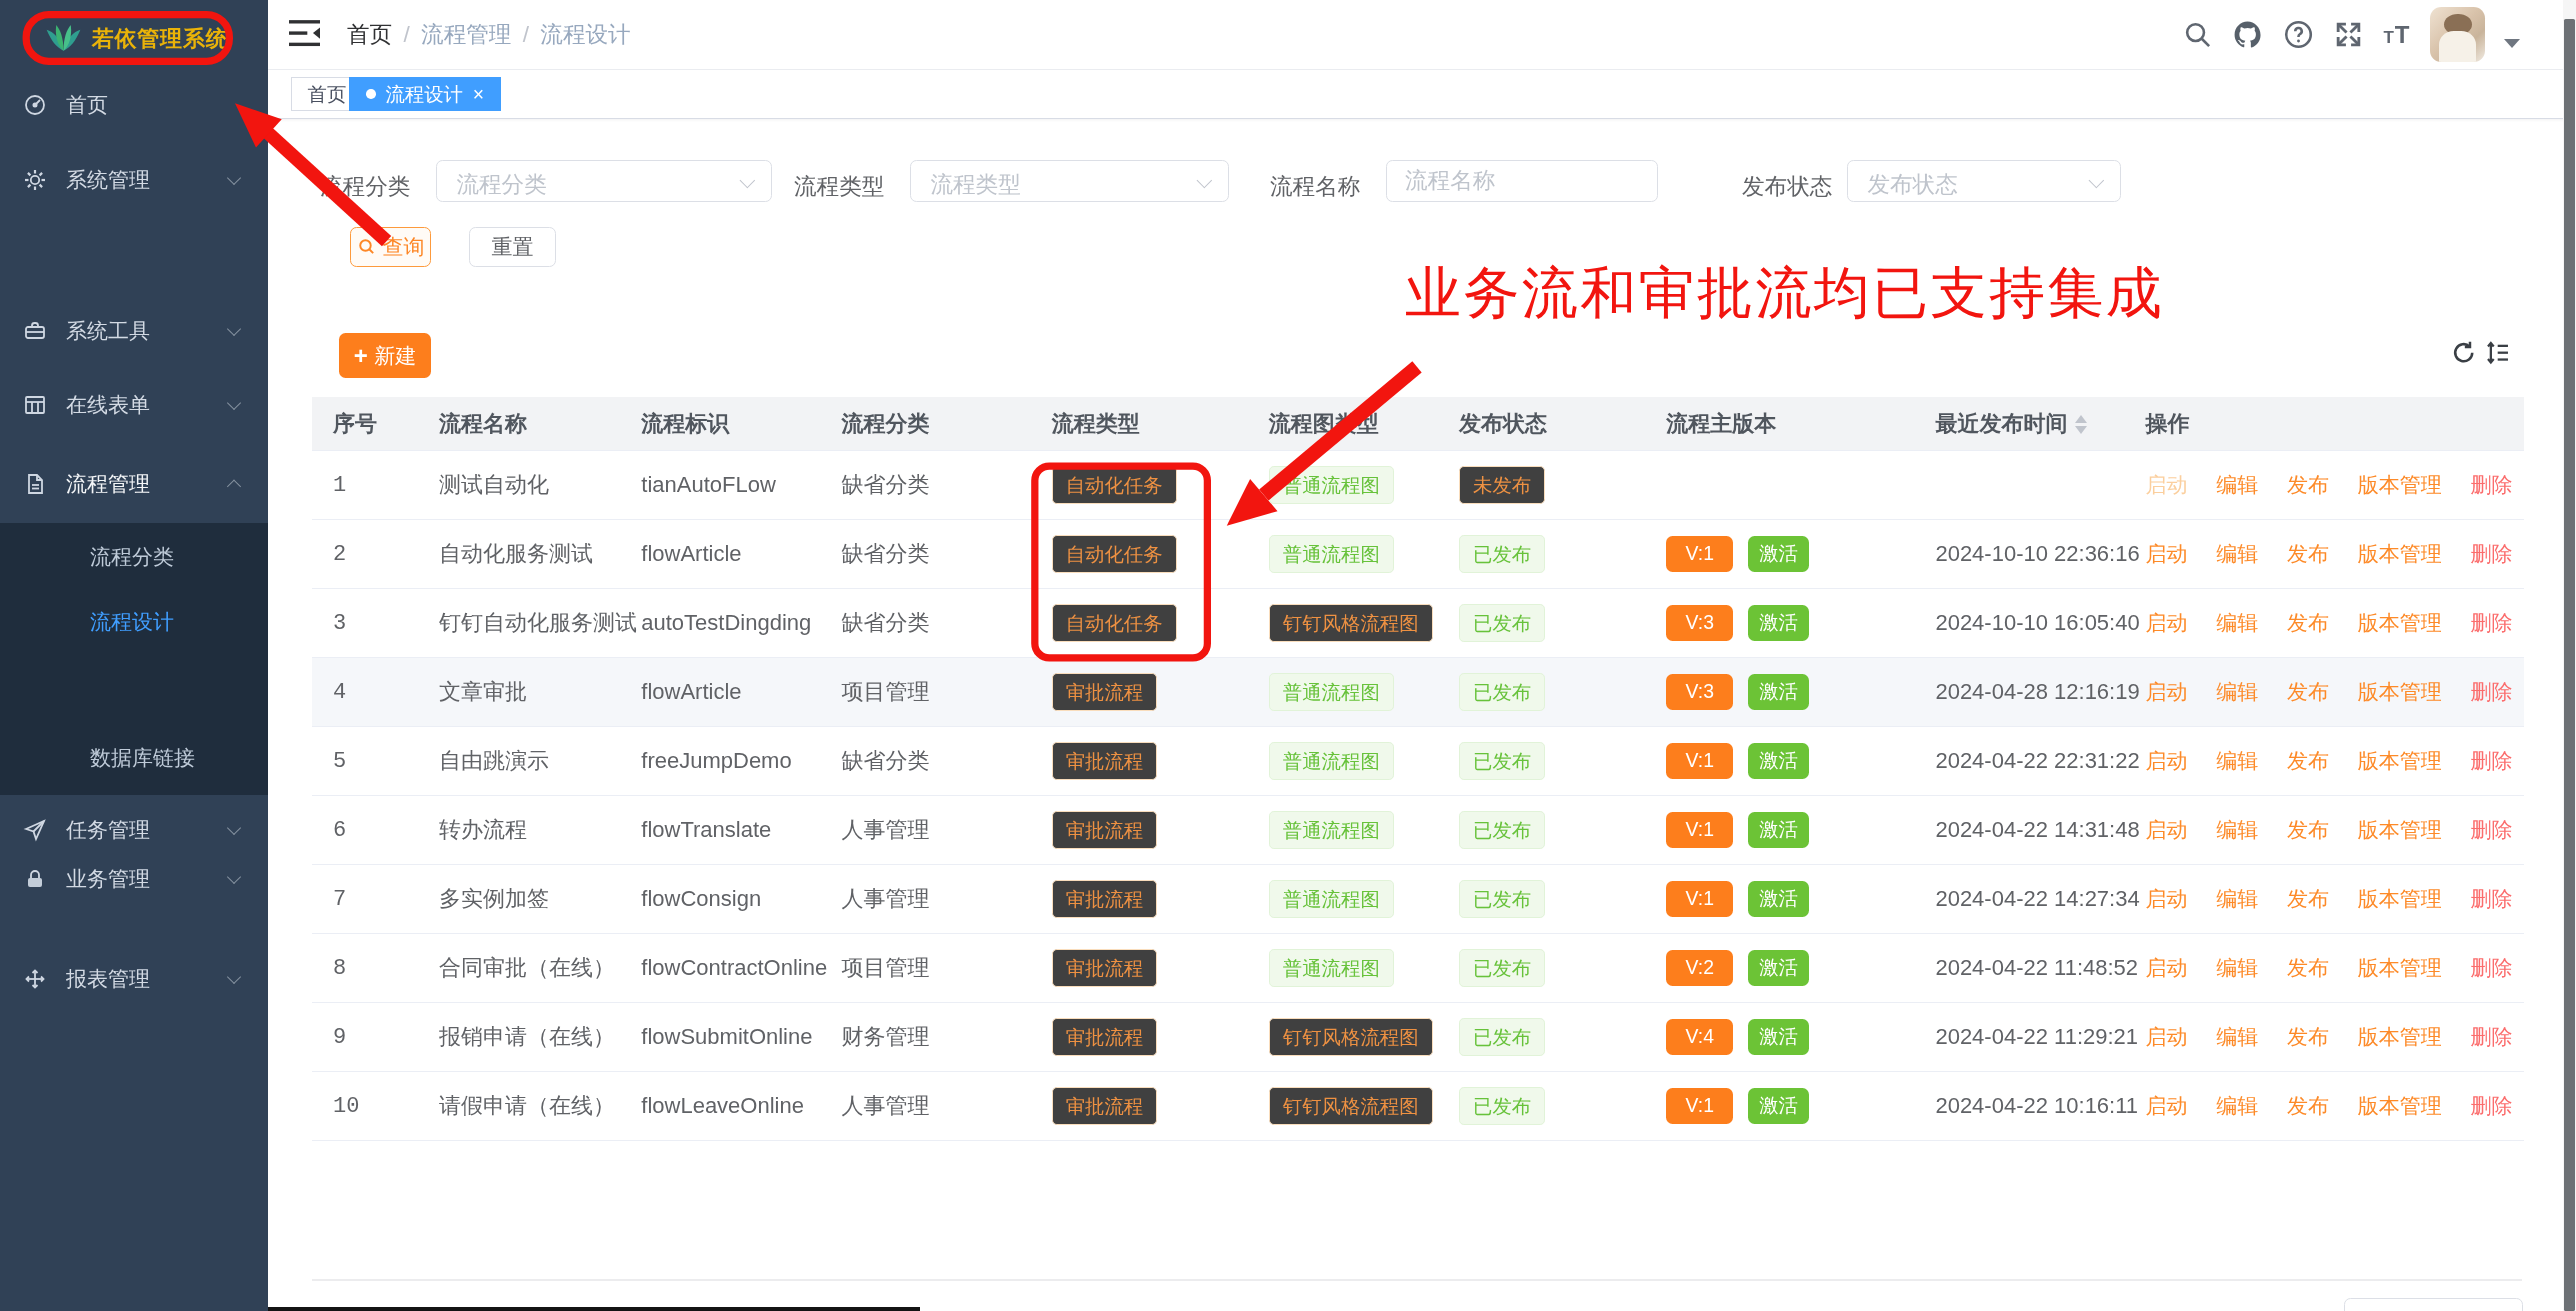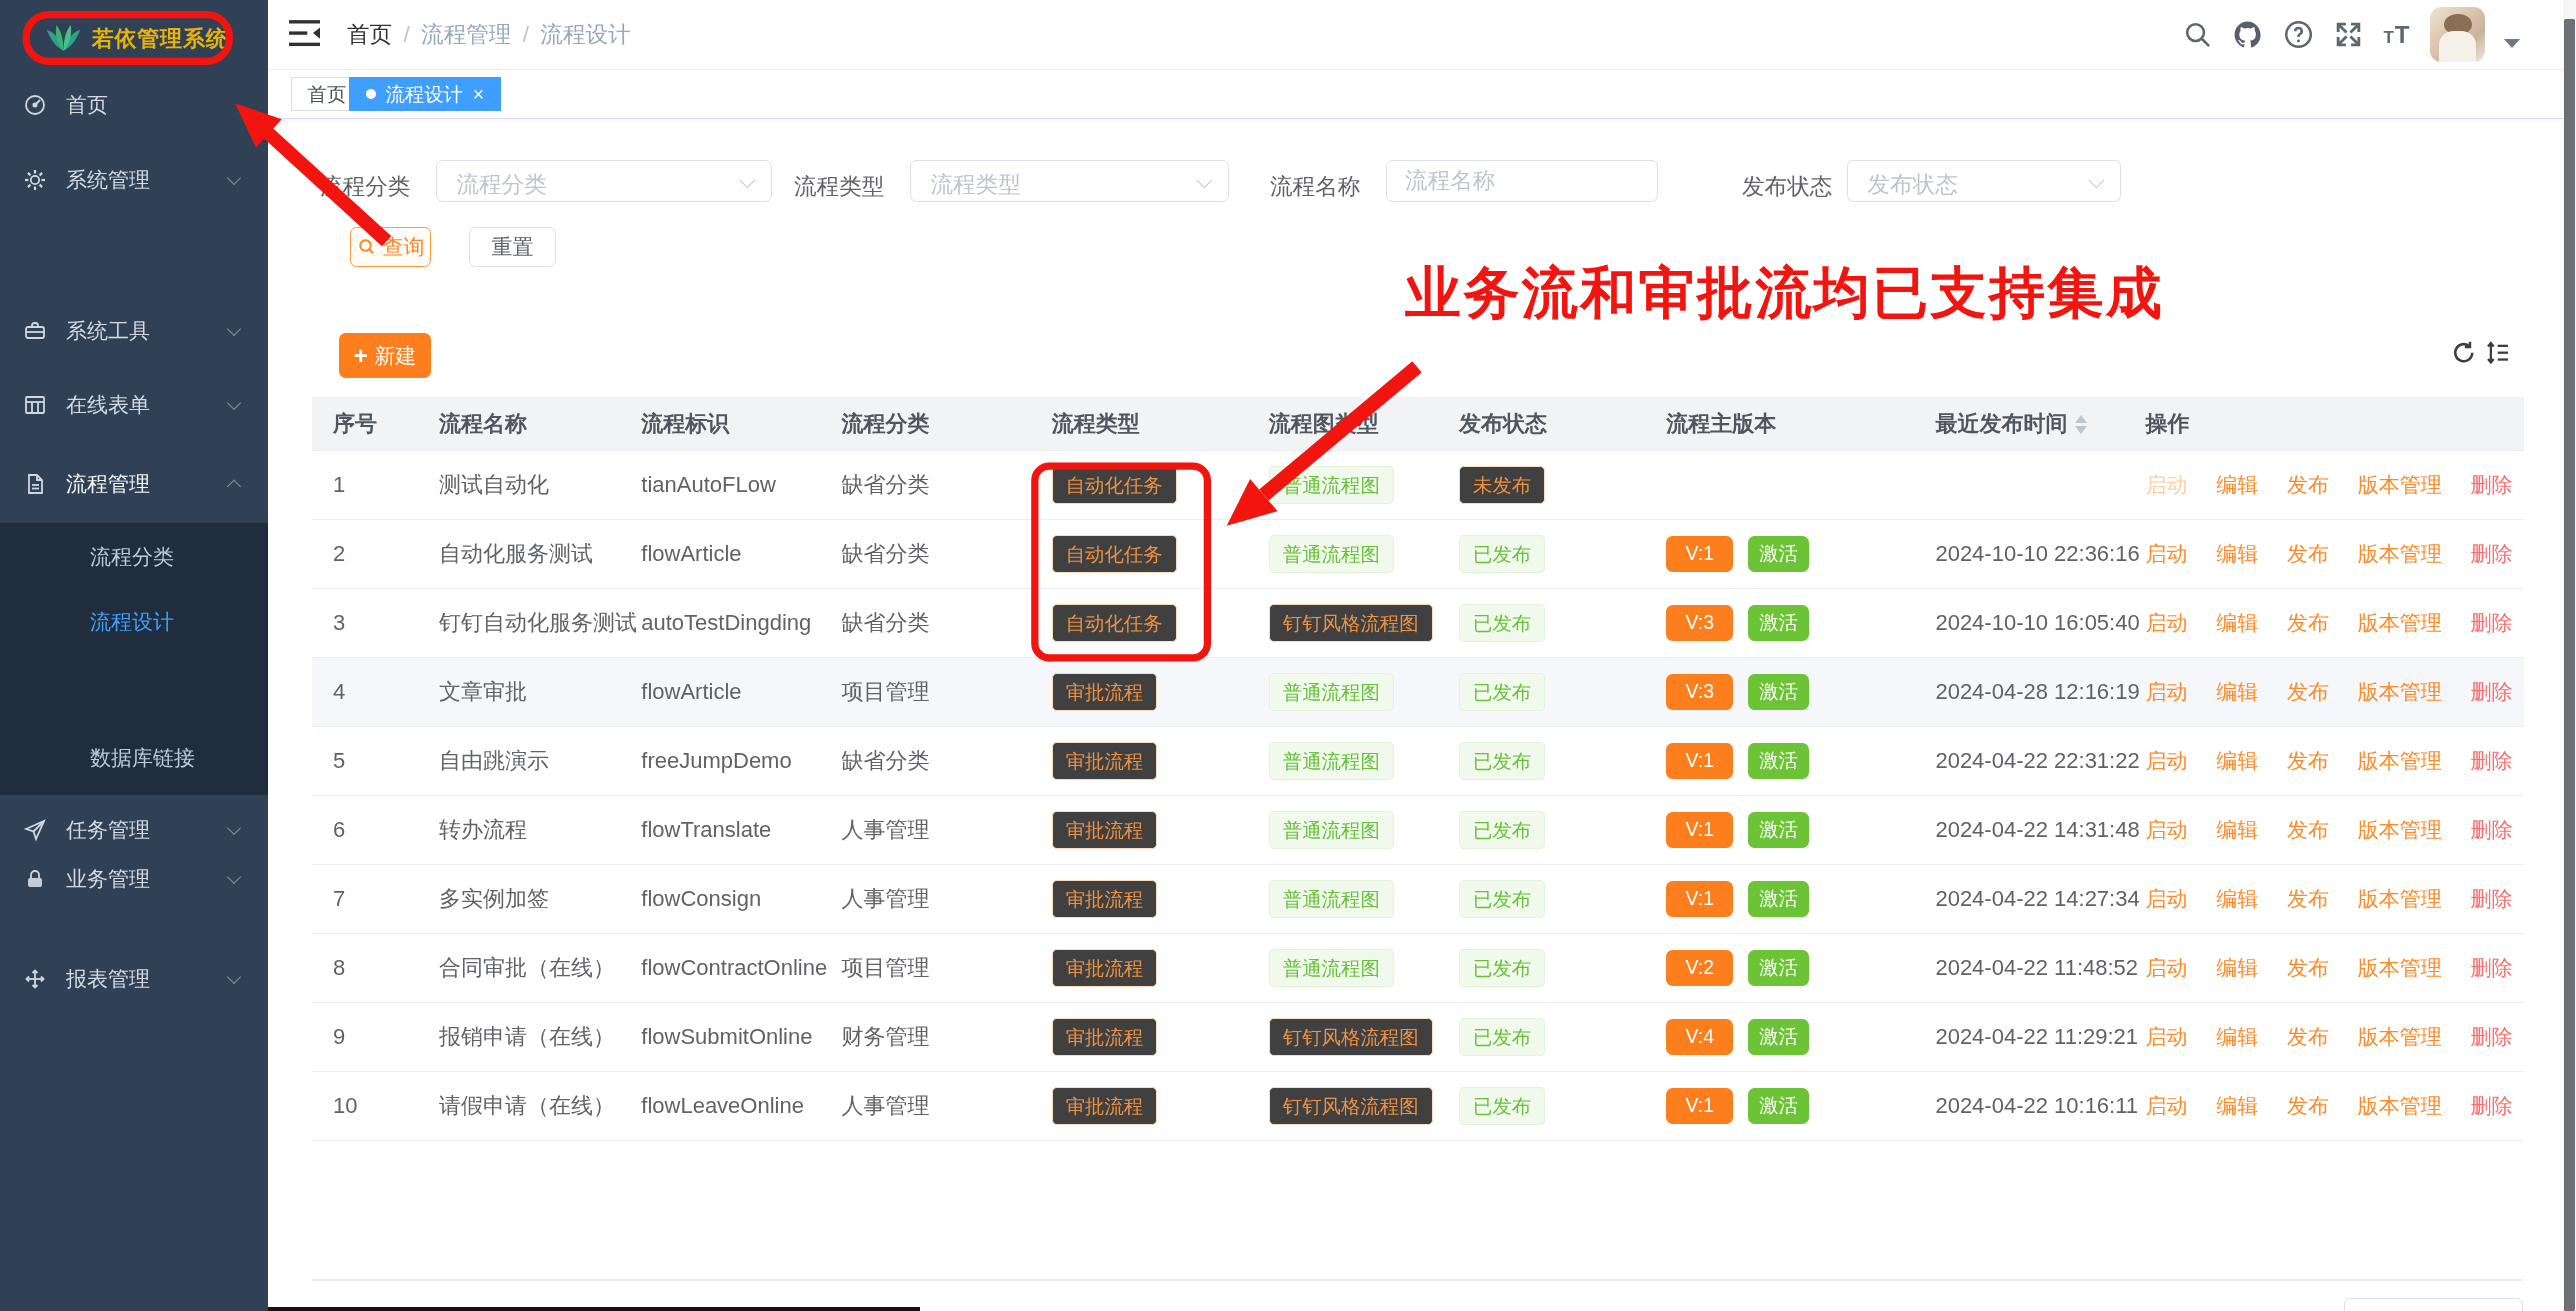--- a/index.html
+++ b/index.html
@@ -53,21 +53,21 @@
   .btn{position:absolute;top:227px;height:40px;border-radius:6.5px;box-sizing:border-box;font-size:21px;display:flex;align-items:center;justify-content:center;cursor:pointer;gap:6.5px;}
   .btn-search{left:350px;width:81px;border:0.8px solid #fd9a3c;color:#fd8726;background:#fffbf6;}
   .btn-reset{left:469px;width:87px;border:0.8px solid #dcdfe6;color:#606266;background:#fff;}
   .btn-create{position:absolute;left:339px;top:333px;width:92px;height:45px;background:#fd7e1c;color:#fff;border-radius:6.5px;font-size:21px;display:flex;align-items:center;justify-content:center;gap:6.5px;cursor:pointer;}
   .btn-create .plus{font-size:24px;font-weight:bold;line-height:1;}
   .tool-ic{position:absolute;top:339px;width:27.4px;height:27.4px;cursor:pointer;}
   
   table.grid{position:absolute;left:312px;top:397px;width:2212px;border-collapse:collapse;table-layout:fixed;}
   .grid th{height:53px;background:#f2f3f5;border-bottom:0.8px solid #ebeef5;font-size:22px;font-weight:700;color:#50565e;text-align:left;padding:0;white-space:nowrap;}
   .grid td{height:68px;border-bottom:0.8px solid #ebeef5;font-size:22px;color:#606266;padding:0;white-space:nowrap;overflow:hidden;}
-  .grid th:first-child,.grid td:first-child{padding-left:21px;}
+  .grid th:first-child,.grid td:first-child{padding-left:21px;font-family:Liberation Mono, monospace;}
   .grid tr.highlight td{background:#f5f7fa;}
   .tag{display:inline-block;padding:6.5px 13px;font-size:19.4px;border-radius:4.8px;border:0.8px solid;line-height:1.15;}
   .tag.warn{color:#ee9142;background:#404040;border-color:#f9ddbc;}
   .tag.green{color:#67c23a;background:#f0f9eb;border-color:#e1f3d8;}
   .vtag{display:inline-block;background:#fd7e1c;color:#fff;border-radius:6.5px;padding:7.3px 19.4px;font-size:19.4px;line-height:1.1;}
   .atag{display:inline-block;background:#6cc336;color:#fff;border-radius:6.5px;padding:7.3px 11.3px;font-size:19.4px;line-height:1.1;margin-left:14.5px;}
   .op{color:#fd8a28;font-size:21px;margin-right:22.6px;cursor:pointer;}
   .op.danger{color:#fb6c6c;margin-right:0;}
   .op.disabled{color:#fbcf9e;}
   .sort-caret{display:inline-block;vertical-align:middle;margin-left:8px;}
@@ -75,21 +75,21 @@
   .sort-caret .up{border-bottom:8px solid #c0c4cc;margin-bottom:3.2px;}
   .sort-caret .dn{border-top:8px solid #c0c4cc;}
   .divider{position:absolute;left:312px;top:1279px;width:2210px;height:1.6px;background:#ececee;}
   .pager{position:absolute;left:2344px;top:1298px;width:179px;height:32px;border:0.8px solid #dcdfe6;border-radius:6.5px;background:#fff;box-sizing:border-box;cursor:pointer;}
   
   .scrollbar{position:absolute;right:0;top:0;width:13px;height:1311px;background:#f6f6f6;z-index:40;}
   .thumb{position:absolute;left:0.8px;top:19.4px;width:11.3px;height:1292px;background:#6d7175;border-radius:1.6px;cursor:pointer;}
   .bottom-bar{position:absolute;left:148px;top:1307px;width:772px;height:4.8px;background:#141414;}
   
   .anno-svg{position:absolute;left:0;top:0;z-index:60;pointer-events:none;}
-  .banner{position:absolute;left:1405px;top:256px;z-index:60;pointer-events:none;font-size:56px;letter-spacing:2.4px;color:#f2150f;white-space:nowrap;font-weight:700;}
+  .banner{position:absolute;left:1405px;top:256px;z-index:60;pointer-events:none;font-size:56px;letter-spacing:2.4px;color:#f2150f;white-space:nowrap;font-weight:400;}
 </style>
 </head>
 <body>
 
 <div id="canvas">
 
   <aside class="sidebar">
     <div class="logo">
       <svg width="37" height="27.4" viewBox="0 0 46 34">
         <path d="M23 32 C20 18 10 8 2 6 C8 20 14 28 23 32Z" fill="#2f9e8f"></path>

